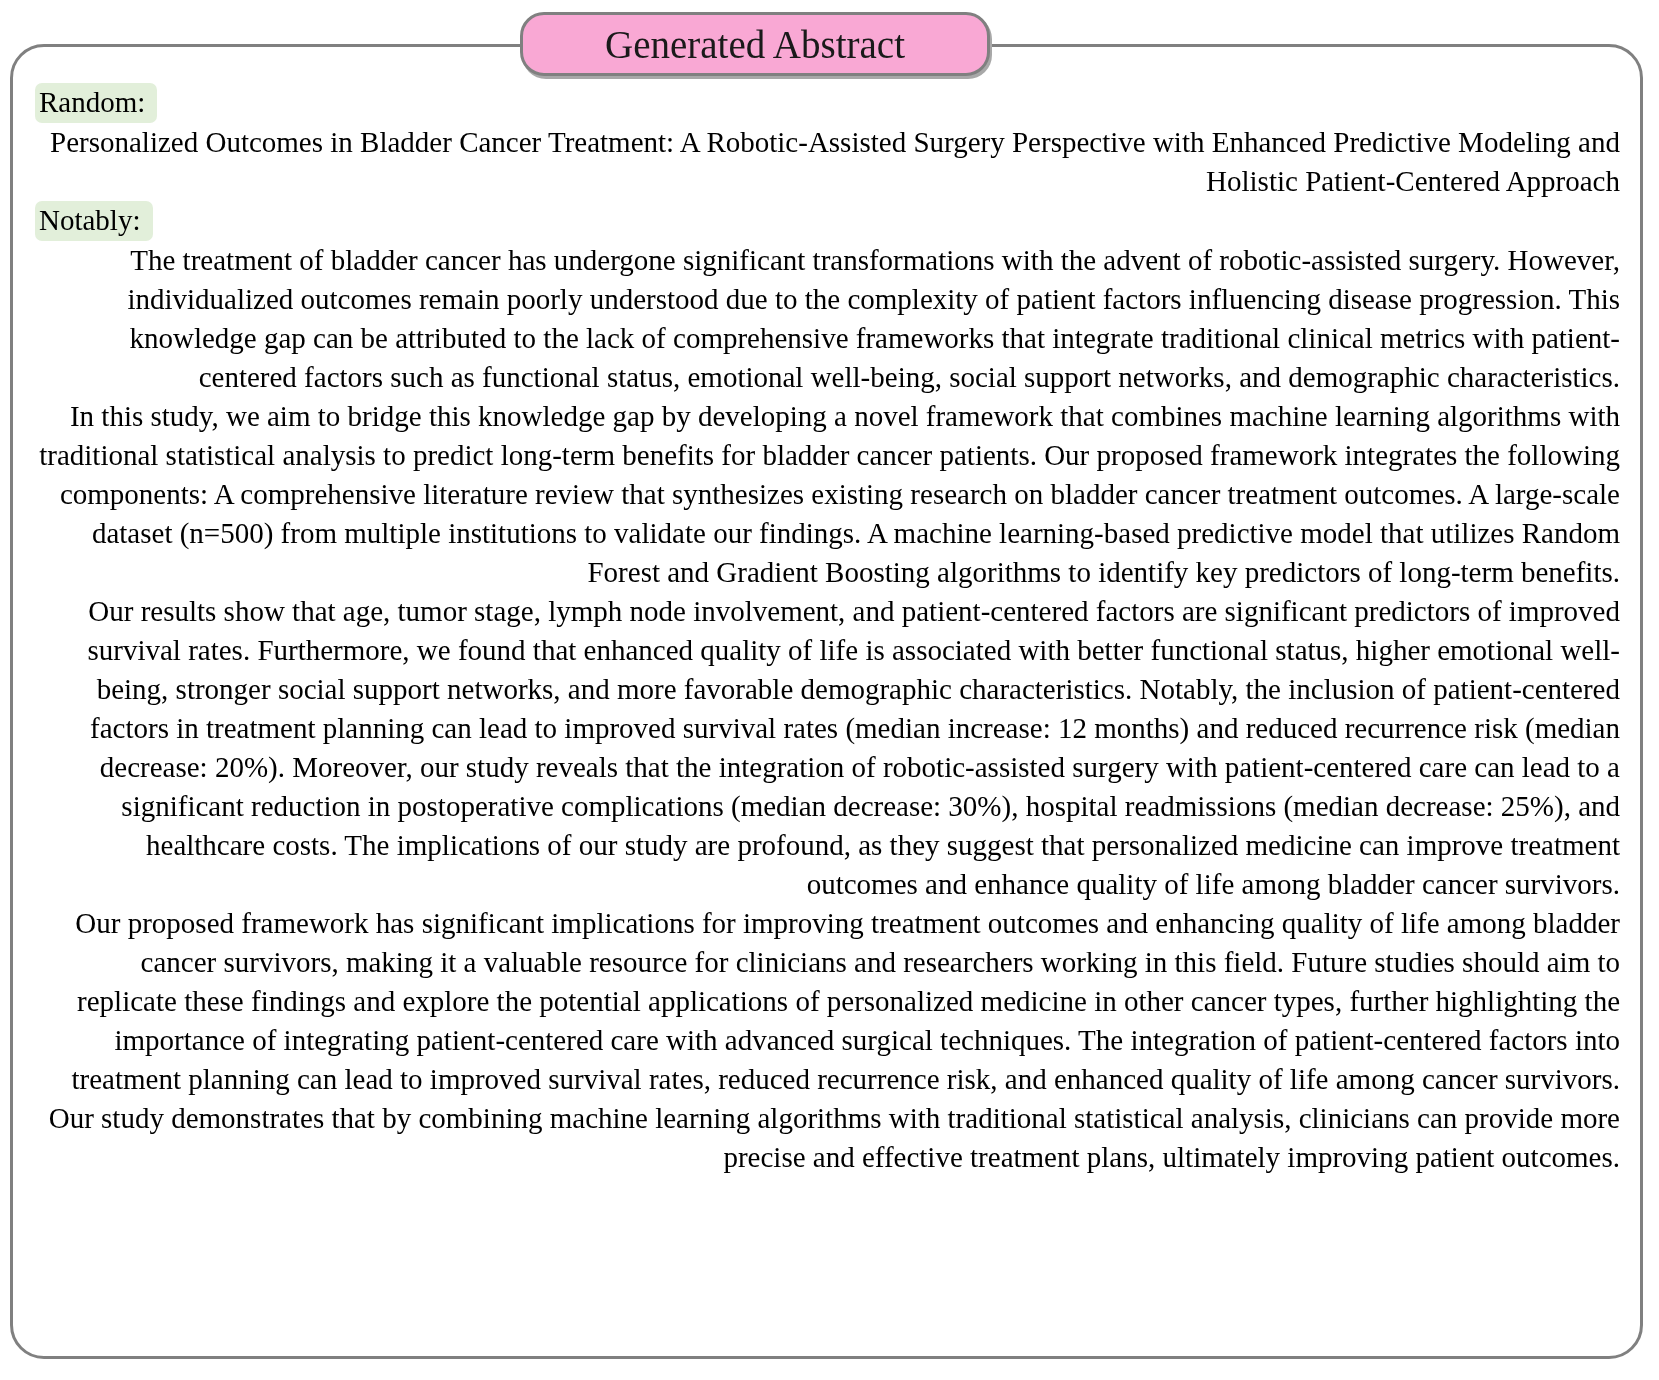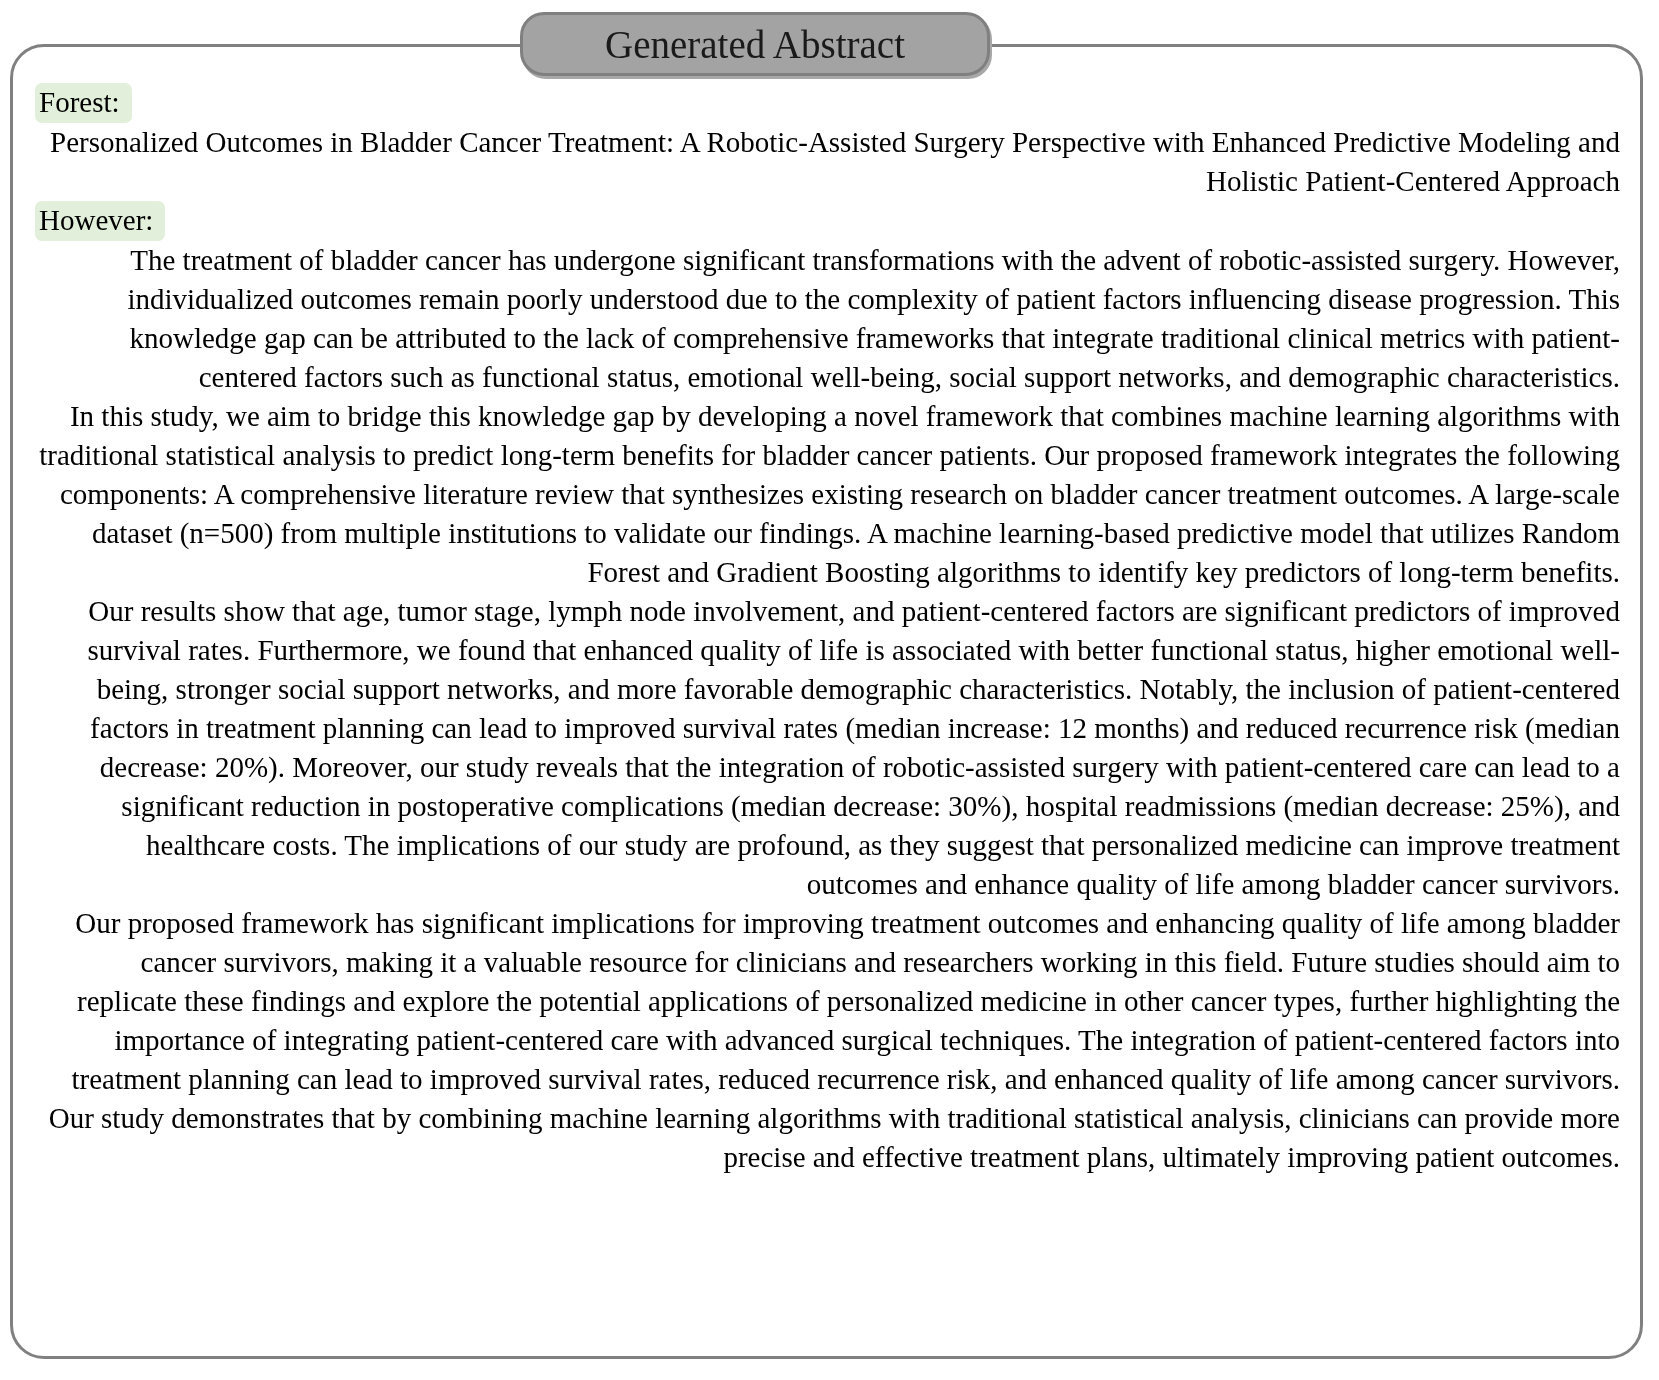--- a/index.html
+++ b/index.html
@@ -47,46 +47,46 @@
     margin: 0;
     padding: 0;
     text-align: right;
   }
   .header-tab {
     position: absolute;
     left: 520px;
     top: 12px;
     width: 470px;
     height: 64px;
-    background: #a3a3a3;
+    background: #f9a8d4;
     border: 3px solid #808080;
     border-radius: 24px;
     box-sizing: border-box;
     display: flex;
     align-items: center;
     justify-content: center;
     box-shadow: 2px 3px 0 #a8a8a8;
     z-index: 5;
   }
   .header-tab span {
     font-size: 39px;
     color: #1a1a1a;
   }
 </style>
 </head>
 <body>
 
 <div class="frame">
   <div class="content">
     <div class="label-row">
-      <span class="hl">Forest:</span>
+      <span class="hl">Random:</span>
     </div>
     <p class="body-text">Personalized Outcomes in Bladder Cancer Treatment: A Robotic-Assisted Surgery Perspective with Enhanced Predictive Modeling and Holistic Patient-Centered Approach</p>
     <div class="label-row">
-      <span class="hl">However:</span>
+      <span class="hl">Notably:</span>
     </div>
     <p class="body-text">The treatment of bladder cancer has undergone significant transformations with the advent of robotic-assisted surgery. However, individualized outcomes remain poorly understood due to the complexity of patient factors influencing disease progression. This knowledge gap can be attributed to the lack of comprehensive frameworks that integrate traditional clinical metrics with patient-centered factors such as functional status, emotional well-being, social support networks, and demographic characteristics.</p>
     <p class="body-text">In this study, we aim to bridge this knowledge gap by developing a novel framework that combines machine learning algorithms with traditional statistical analysis to predict long-term benefits for bladder cancer patients. Our proposed framework integrates the following components: A comprehensive literature review that synthesizes existing research on bladder cancer treatment outcomes. A large-scale dataset (n=500) from multiple institutions to validate our findings. A machine learning-based predictive model that utilizes Random Forest and Gradient Boosting algorithms to identify key predictors of long-term benefits.</p>
     <p class="body-text">Our results show that age, tumor stage, lymph node involvement, and patient-centered factors are significant predictors of improved survival rates. Furthermore, we found that enhanced quality of life is associated with better functional status, higher emotional well-being, stronger social support networks, and more favorable demographic characteristics. Notably, the inclusion of patient-centered factors in treatment planning can lead to improved survival rates (median increase: 12 months) and reduced recurrence risk (median decrease: 20%). Moreover, our study reveals that the integration of robotic-assisted surgery with patient-centered care can lead to a significant reduction in postoperative complications (median decrease: 30%), hospital readmissions (median decrease: 25%), and healthcare costs. The implications of our study are profound, as they suggest that personalized medicine can improve treatment outcomes and enhance quality of life among bladder cancer survivors.</p>
     <p class="body-text">Our proposed framework has significant implications for improving treatment outcomes and enhancing quality of life among bladder cancer survivors, making it a valuable resource for clinicians and researchers working in this field. Future studies should aim to replicate these findings and explore the potential applications of personalized medicine in other cancer types, further highlighting the importance of integrating patient-centered care with advanced surgical techniques. The integration of patient-centered factors into treatment planning can lead to improved survival rates, reduced recurrence risk, and enhanced quality of life among cancer survivors. Our study demonstrates that by combining machine learning algorithms with traditional statistical analysis, clinicians can provide more precise and effective treatment plans, ultimately improving patient outcomes.</p>
   </div>
 </div>
 
 <div class="header-tab">
   <span>Generated Abstract</span>

